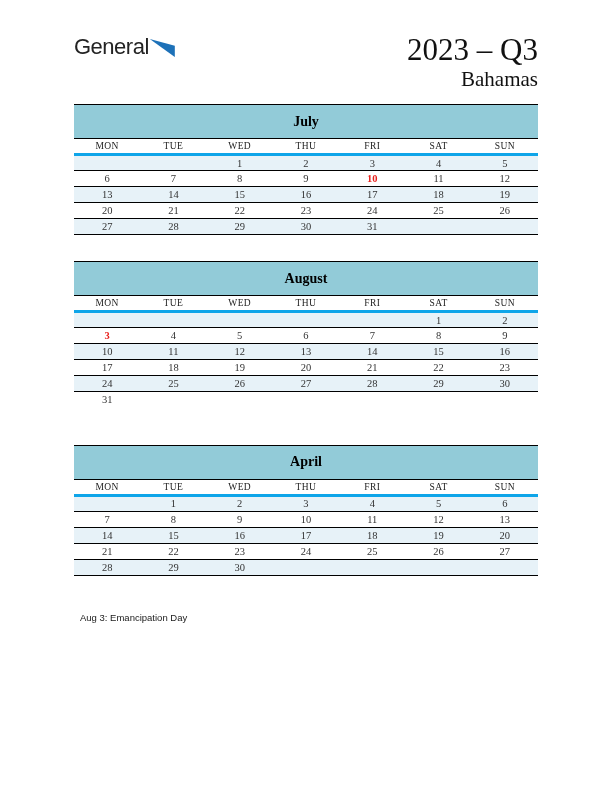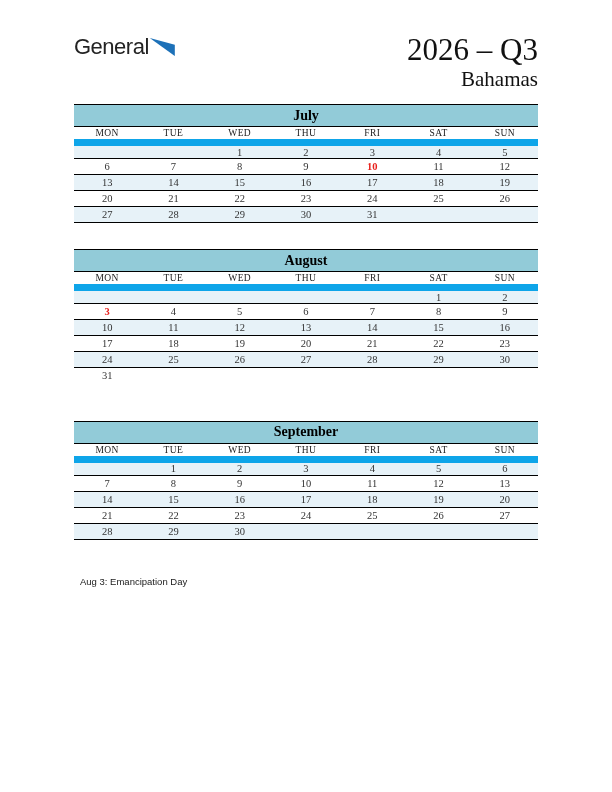--- a/index.html
+++ b/index.html
@@ -18,21 +18,21 @@
     width: 612px; height: 792px; background: #ffffff;
     position: relative; overflow: hidden; margin: 0 auto;
   }
 
   
   header {
     display: flex; justify-content: space-between; align-items: flex-start;
     padding: 36px 74px 0 74px;
   }
   .logo { font-family: "Liberation Sans", sans-serif; line-height: 1; }
-  .logo-top { display: flex; align-items: flex-start; }
+  .logo-top { display: flex; align-items: center; }
   .logo-general { font-size: 22px; letter-spacing: -0.5px; color: #232323; }
   .logo-tri {
     display: inline-block; width: 25px; height: 18px; margin-left: 1px; margin-top: 2px;
     background: var(--blue-tri);
     clip-path: polygon(0 0, 100% 38%, 100% 100%);
   }
   .logo-blue {
     font-size: 22px; letter-spacing: -0.5px; color: var(--blue-text);
     text-align: right; margin-top: -3px; padding-right: 0px;
   }
@@ -44,26 +44,26 @@
   #calendars { margin-top: 13px; }
   table.month {
     width: 464px; margin: 0 auto; border-collapse: collapse;
     table-layout: fixed;
   }
   table.month:nth-of-type(1) { margin-bottom: 26px; }
   table.month:nth-of-type(2) { margin-bottom: 37px; }
   th.band {
     background: var(--band);
     border-top: 1px solid #000; border-bottom: 1px solid #000;
-    height: 22px; font-size: 14px; font-weight: bold; color: #000;
+    height: 34px; font-size: 14px; font-weight: bold; color: #000;
     text-align: center; vertical-align: middle;
   }
   th.wd {
     height: 16px; font-size: 9.5px; font-weight: normal; letter-spacing: 0.4px;
-    color: #222; border-bottom: 7px solid #0ea5e9; text-align: center; vertical-align: middle;
+    color: #222; border-bottom: 3px solid #0ea5e9; text-align: center; vertical-align: middle;
   }
   tbody td {
     height: 16px; font-size: 10.5px; color: var(--num);
     text-align: center; vertical-align: middle; border-bottom: 1px solid #000;
   }
   tbody tr.shaded td { background: var(--row-alt); }
   tbody tr.open td { border-bottom: none; background: #fff; }
   td.holiday { color: var(--holiday); font-weight: bold; }
 
   
@@ -78,21 +78,21 @@
 
 <div class="page">
   <header>
     <div class="logo">
       <div class="logo-top">
         <span class="logo-general">General</span>
         <span class="logo-tri"></span>
       </div>
     </div>
     <div class="title-block">
-      <div class="title">2026 – Q3</div>
+      <div class="title">2023 – Q3</div>
       <div class="subtitle">Bahamas</div>
     </div>
   </header>
 
   <main id="calendars">
       <table class="month">
         <thead>
           <tr>
             <th colspan="7" class="band">July</th>
           </tr>
@@ -222,21 +222,21 @@
             <td></td>
             <td></td>
             <td></td>
             <td></td>
           </tr>
         </tbody>
       </table>
       <table class="month">
         <thead>
           <tr>
-            <th colspan="7" class="band">September</th>
+            <th colspan="7" class="band">April</th>
           </tr>
           <tr>
             <th class="wd">MON</th>
             <th class="wd">TUE</th>
             <th class="wd">WED</th>
             <th class="wd">THU</th>
             <th class="wd">FRI</th>
             <th class="wd">SAT</th>
             <th class="wd">SUN</th>
           </tr>

